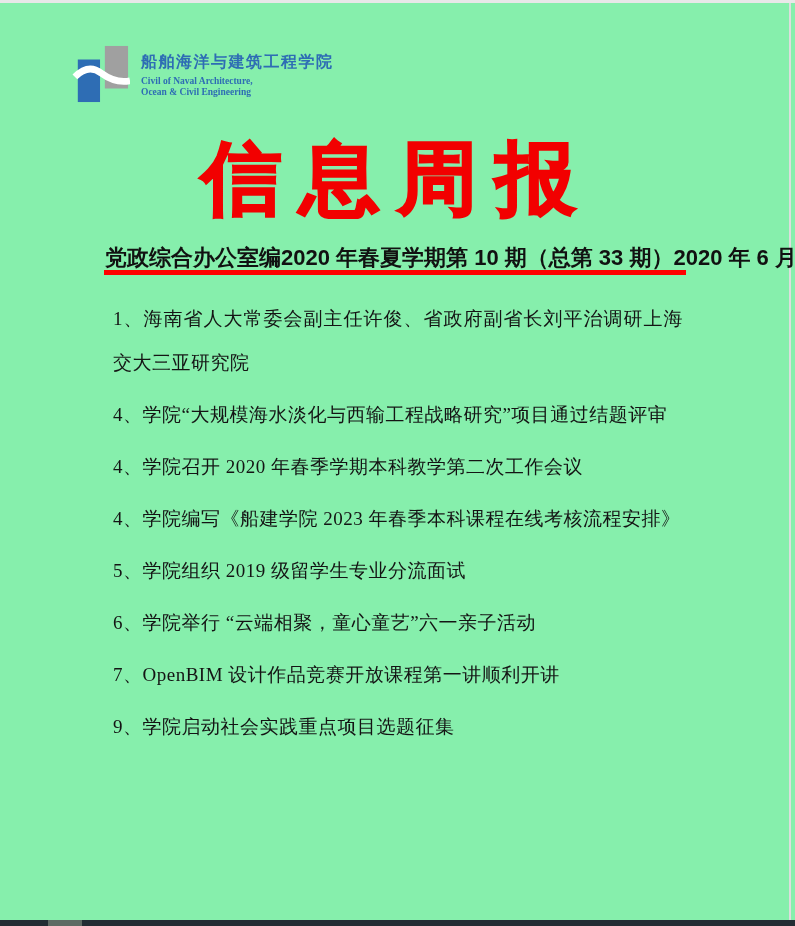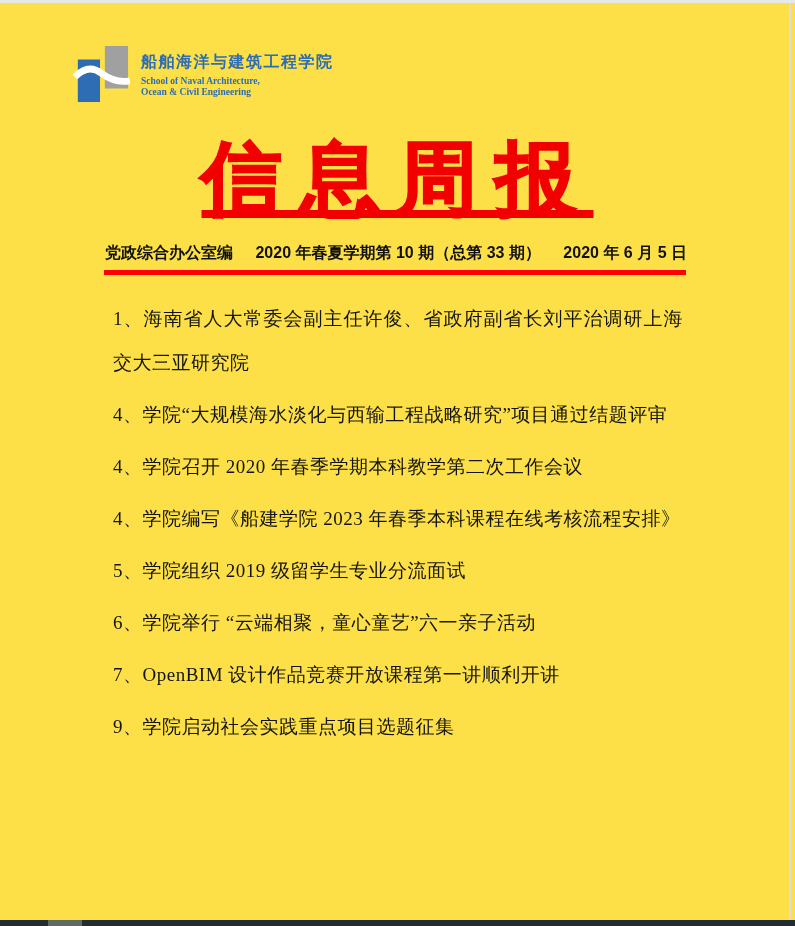--- a/index.html
+++ b/index.html
@@ -2,21 +2,21 @@
 <html><head>
 <meta charset="utf-8">
 <style>
   * { margin:0; padding:0; box-sizing:border-box; }
   html,body { background:#ffffff; }
   body { font-family:"Liberation Sans", sans-serif; }
 
   .page {
     position:relative;
     width:795px; height:926px;
-    background:#fde047;
+    background:#86efac;
     overflow:hidden;
     margin:0 auto;
   }
 
   
   .top-edge   { position:absolute; top:0; left:0; right:0; height:3px; background:#e8e8e8; }
   .right-edge { position:absolute; top:3px; right:4px; width:2px; bottom:6px; background:#dddddd; }
   .bottom-edge{ position:absolute; bottom:0; left:0; right:0; height:6px; background:#232c33; }
   .bottom-edge-light { position:absolute; left:48px; width:34px; top:0; bottom:0; background:#5e6a63; }
 
@@ -40,29 +40,28 @@
   .title {
     position:absolute; top:134px; left:0; width:100%;
     text-align:center;
     font-family:"Liberation Serif", serif;
     font-weight:bold;
     font-size:80px; line-height:90px;
     color:#f20000;
     letter-spacing:18px;
     -webkit-text-stroke:2px #f20000;
     white-space:nowrap;
-    text-decoration:underline;
   }
 
   
   .masthead {
     position:absolute; top:243px; left:105px; width:582px;
     display:flex; justify-content:space-between; align-items:baseline;
     font-family:"Liberation Sans", sans-serif;
-    font-weight:bold; font-size:16px; color:#111111;
+    font-weight:bold; font-size:22px; color:#111111;
     white-space:nowrap;
   }
   .rule { position:absolute; top:270px; left:104px; width:582px; height:5px; background:#ff0000; }
 
   
   .items {
     position:absolute; top:289px; left:105px; width:586px;
     font-family:"Liberation Serif", serif;
     font-size:19px; line-height:44px;
     color:#141414;
@@ -81,21 +80,21 @@
 
   <div class="logo">
     <svg class="logo-mark" viewBox="0 0 60 62" xmlns="http://www.w3.org/2000/svg" aria-hidden="true">
       <rect x="6" y="16" width="23" height="44" fill="#2e6db4"></rect>
       <rect x="34" y="2" width="24" height="44" fill="#a0a0a0"></rect>
       <path d="M 3 34 Q 17 20 30 30 Q 45 41 60 38" fill="none" stroke="#ffffff" stroke-width="7"></path>
     </svg>
     <div class="logo-text">
       <div class="logo-cn">船舶海洋与建筑工程学院</div>
       <div class="logo-en">
-        <div>School of Naval Architecture,</div>
+        <div>Civil of Naval Architecture,</div>
         <div>Ocean &amp; Civil Engineering</div>
       </div>
     </div>
   </div>
 
   <div class="title">信息周报</div>
 
   <div class="masthead">
     <span>党政综合办公室编</span>
     <span>2020 年春夏学期第 10 期（总第 33 期）</span>

